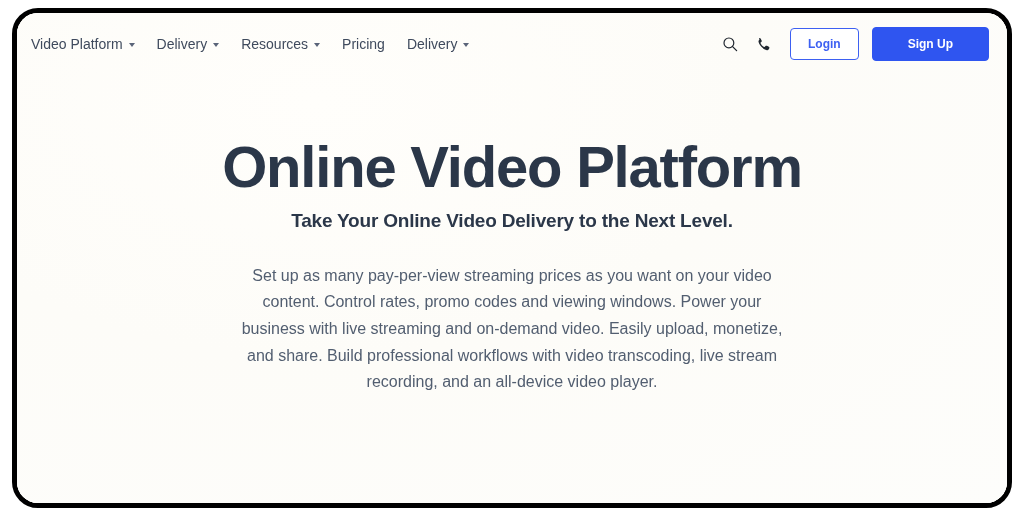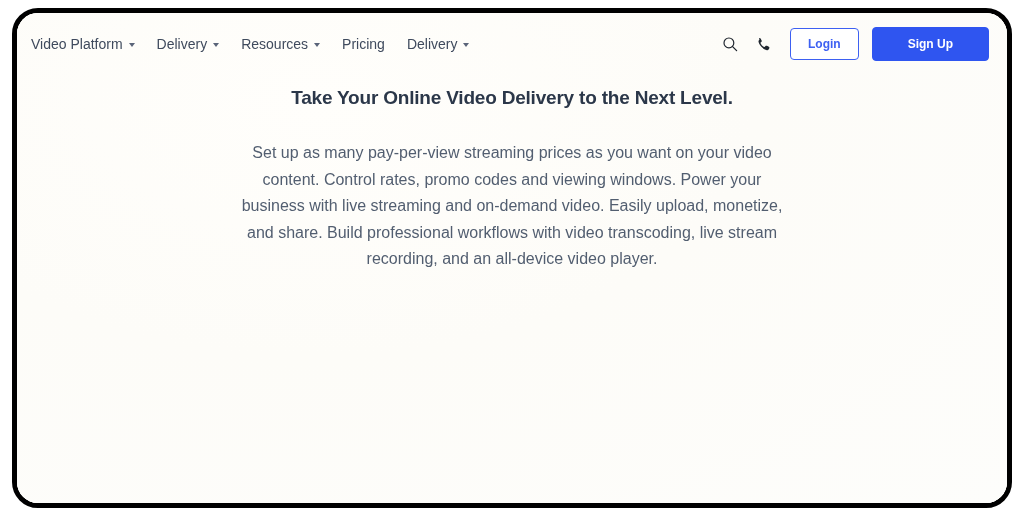--- a/index.html
+++ b/index.html
@@ -242,18 +242,19 @@
             <path d="M3.3 1.2c.6-.3 1.3-.1 1.6.5l1.1 2c.3.5.2 1.2-.3 1.6l-.8.6c-.1.1-.2.3-.1.5.3.9.9 1.9 1.6 2.6.7.7 1.7 1.3 2.6 1.6.2.1.4 0 .5-.1l.6-.8c.4-.5 1.1-.6 1.6-.3l2 1.1c.6.3.8 1 .5 1.6l-.6 1c-.4.7-1.2 1.1-2 .9-2-.4-4-1.7-5.6-3.3C4.4 9 3.1 7 2.7 5c-.2-.8.2-1.6.9-2z" fill="#20272f"></path>
           </svg>
         </div>
 
         <button class="btn btn-login">Login</button>
         <button class="btn btn-signup">Sign Up</button>
       </div>
     </header>
 
     <main class="hero">
+      <h1 class="hero-title">Online Video Platform</h1>
       <p class="hero-subtitle">Take Your Online Video Delivery to the Next Level.</p>
       <p class="hero-body">Set up as many pay-per-view streaming prices as you want on your video content. Control rates, promo codes and viewing windows. Power your business with live streaming and on-demand video. Easily upload, monetize, and share. Build professional workflows with video transcoding, live stream recording, and an all-device video player.</p>
     </main>
 
   </div>
 </div>
 
 </body></html>

